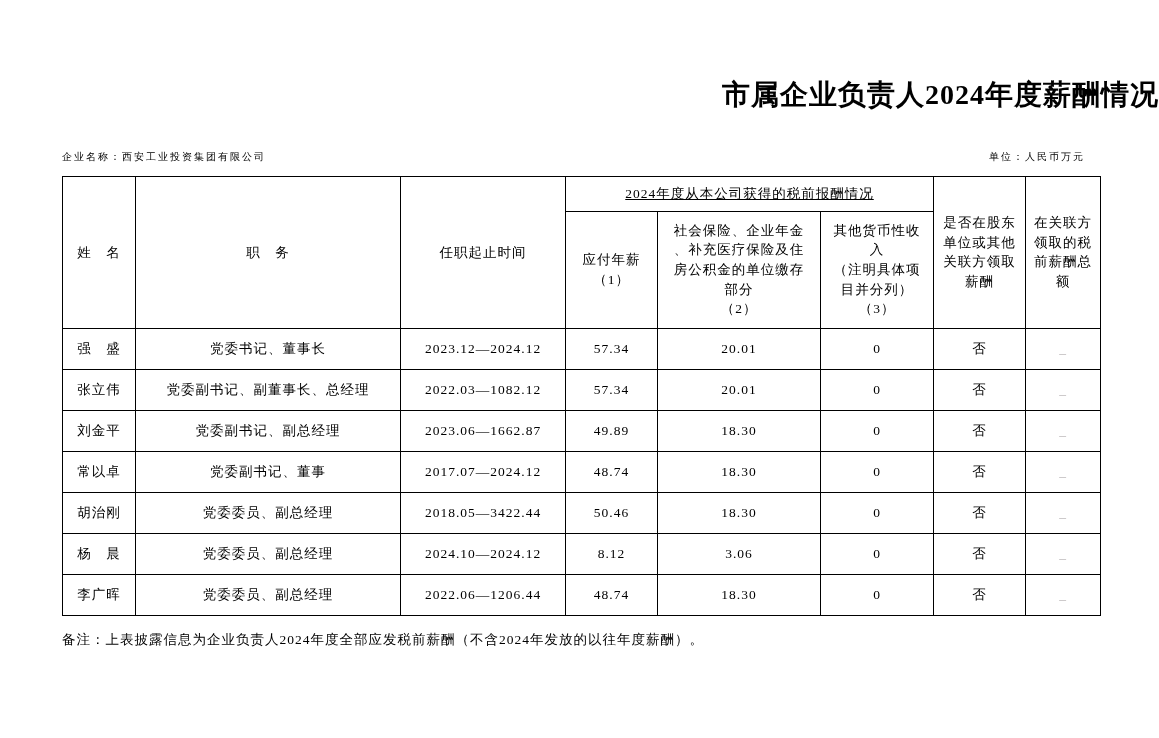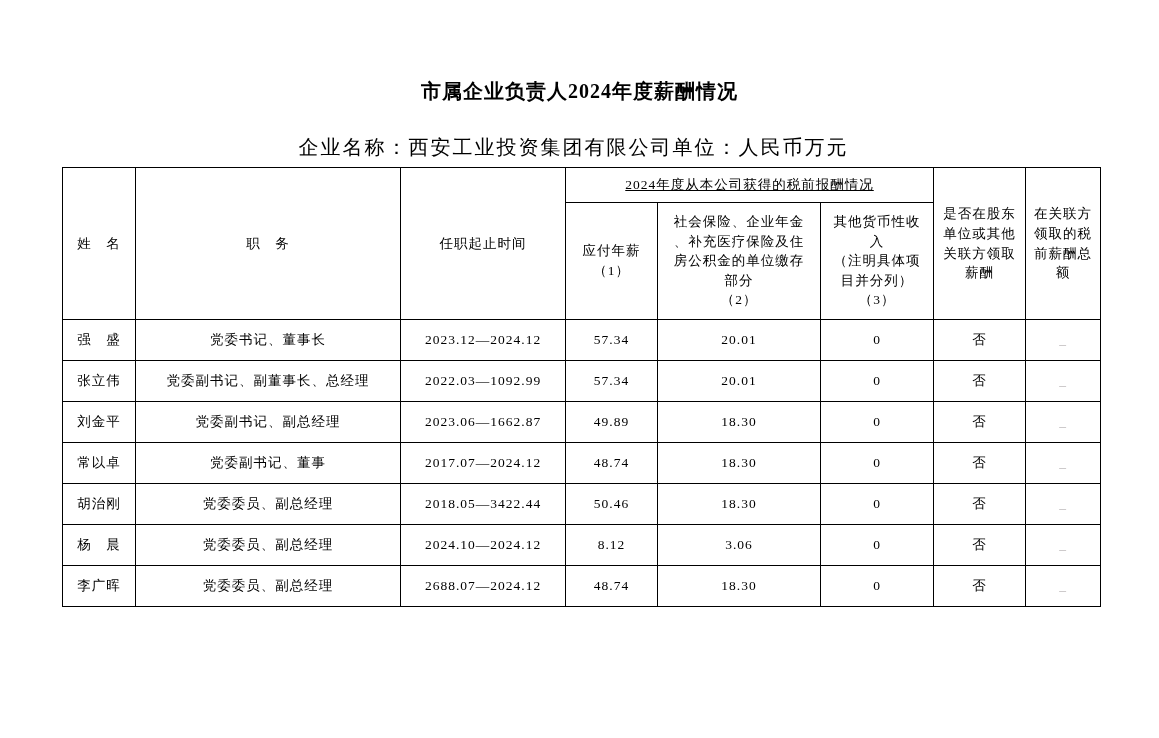--- a/index.html
+++ b/index.html
@@ -4,32 +4,32 @@
 <style>
   html,body{margin:0;padding:0;background:#ffffff;}
   body{
     width:1159px;height:738px;overflow:hidden;
     font-family:"Liberation Serif","DejaVu Serif",serif;
     color:#000;
   }
   .page{position:relative;width:1159px;height:738px;background:#fff;}
   .doc-title{
     margin:80px 0 0 0;
-    text-align:center;
-    font-size:20px;
+    text-align:right;
+    font-size:28px;
     font-weight:bold;
     letter-spacing:1px;
     line-height:1.1;
   }
   .meta-row{
     display:flex;
-    justify-content:center;
+    justify-content:space-between;
     align-items:flex-end;
     margin:36px 74px 0 62px;
-    font-size:20px;
+    font-size:10px;
     letter-spacing:2px;
     line-height:19px;
   }
   table.salary{
     margin:10px 0 0 62px;
     border-collapse:collapse;
     table-layout:fixed;
     width:1038px;
   }
   table.salary th, table.salary td{
@@ -118,21 +118,21 @@
         <td>2023.12—2024.12</td>
         <td>57.34</td>
         <td>20.01</td>
         <td>0</td>
         <td>否</td>
         <td class="cell-dash">_</td>
       </tr>
       <tr>
         <td class="cell-name">张立伟</td>
         <td>党委副书记、副董事长、总经理</td>
-        <td>2022.03—1092.99</td>
+        <td>2022.03—1082.12</td>
         <td>57.34</td>
         <td>20.01</td>
         <td>0</td>
         <td>否</td>
         <td class="cell-dash">_</td>
       </tr>
       <tr>
         <td class="cell-name">刘金平</td>
         <td>党委副书记、副总经理</td>
         <td>2023.06—1662.87</td>
@@ -168,24 +168,25 @@
         <td>2024.10—2024.12</td>
         <td>8.12</td>
         <td>3.06</td>
         <td>0</td>
         <td>否</td>
         <td class="cell-dash">_</td>
       </tr>
       <tr>
         <td class="cell-name">李广晖</td>
         <td>党委委员、副总经理</td>
-        <td>2688.07—2024.12</td>
+        <td>2022.06—1206.44</td>
         <td>48.74</td>
         <td>18.30</td>
         <td>0</td>
         <td>否</td>
         <td class="cell-dash">_</td>
       </tr>
     </tbody>
   </table>
 
+  <div class="footnote">备注：上表披露信息为企业负责人2024年度全部应发税前薪酬（不含2024年发放的以往年度薪酬）。</div>
 
 </div>
 
 </body></html>

